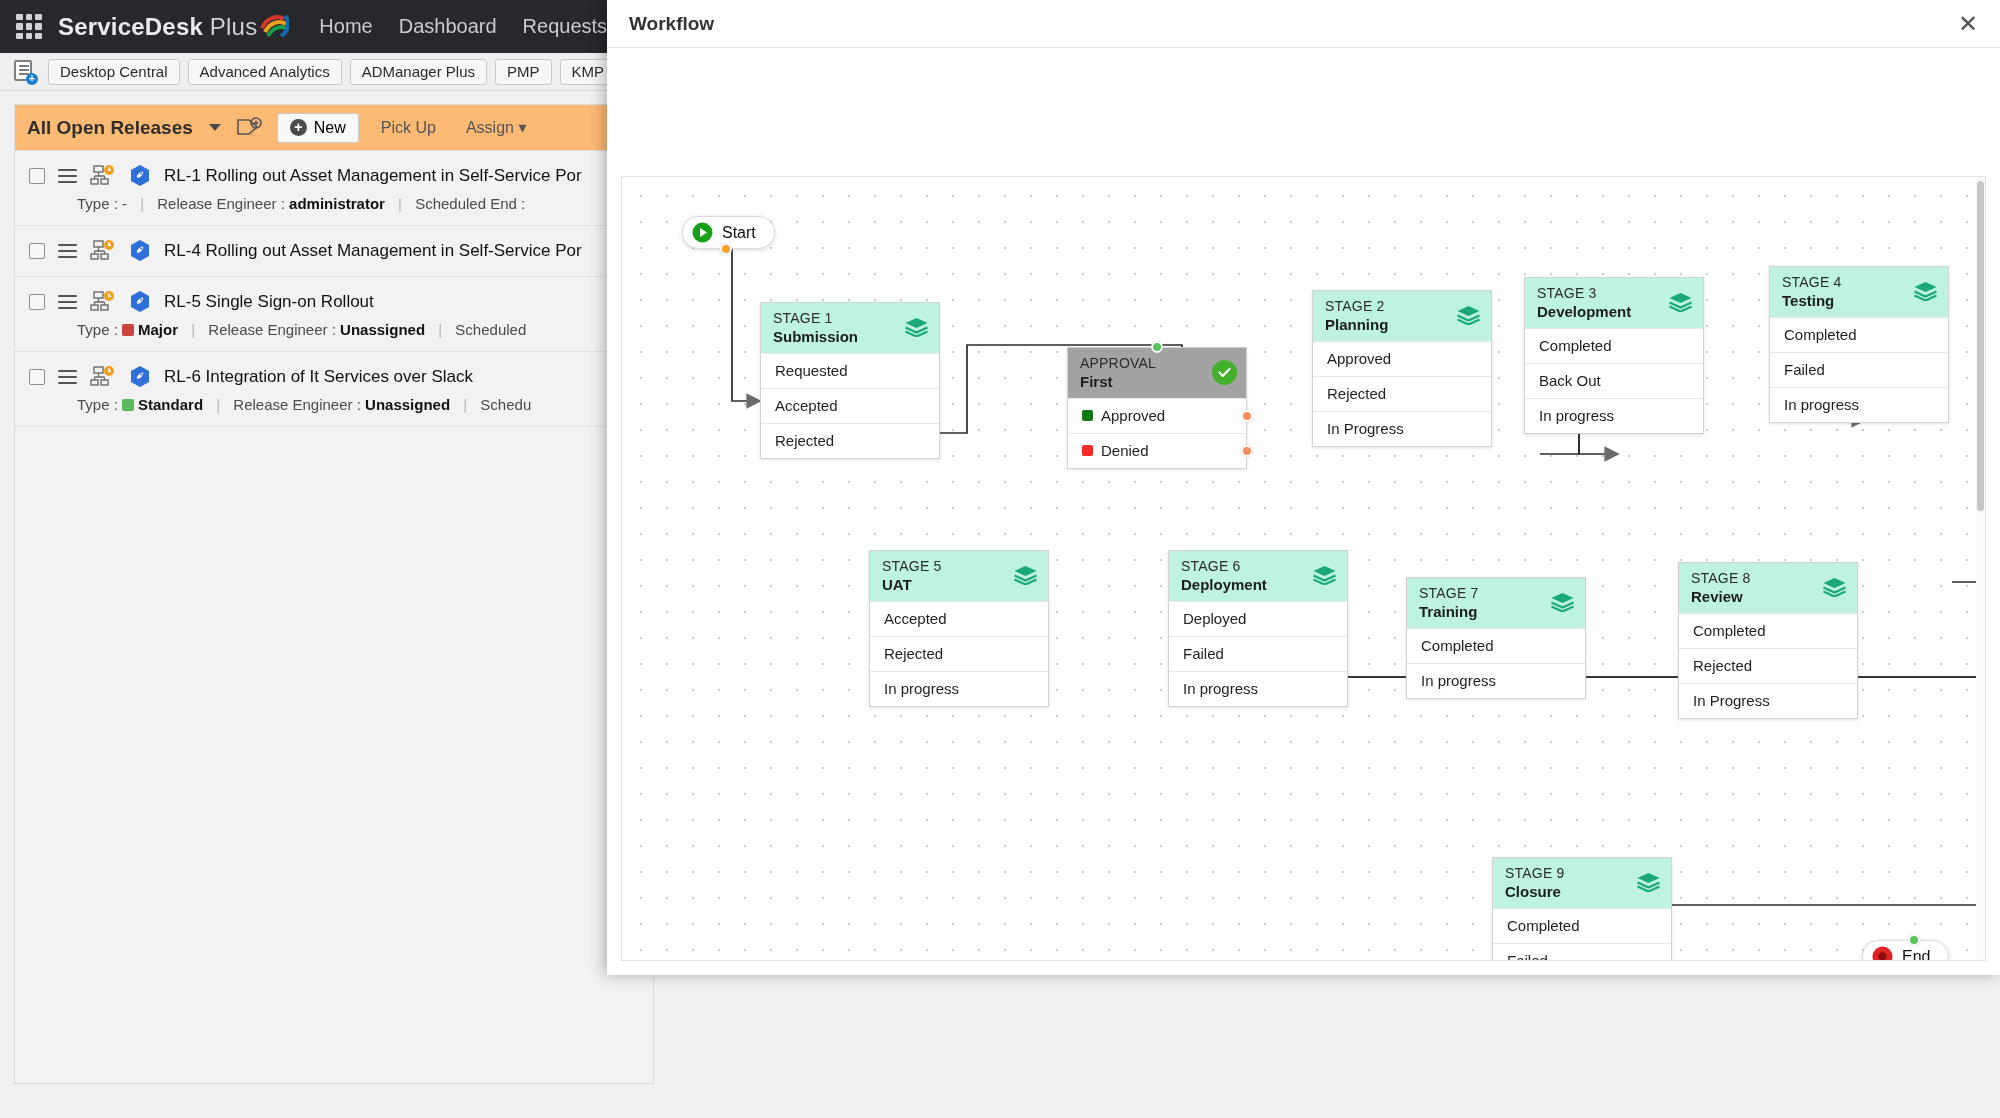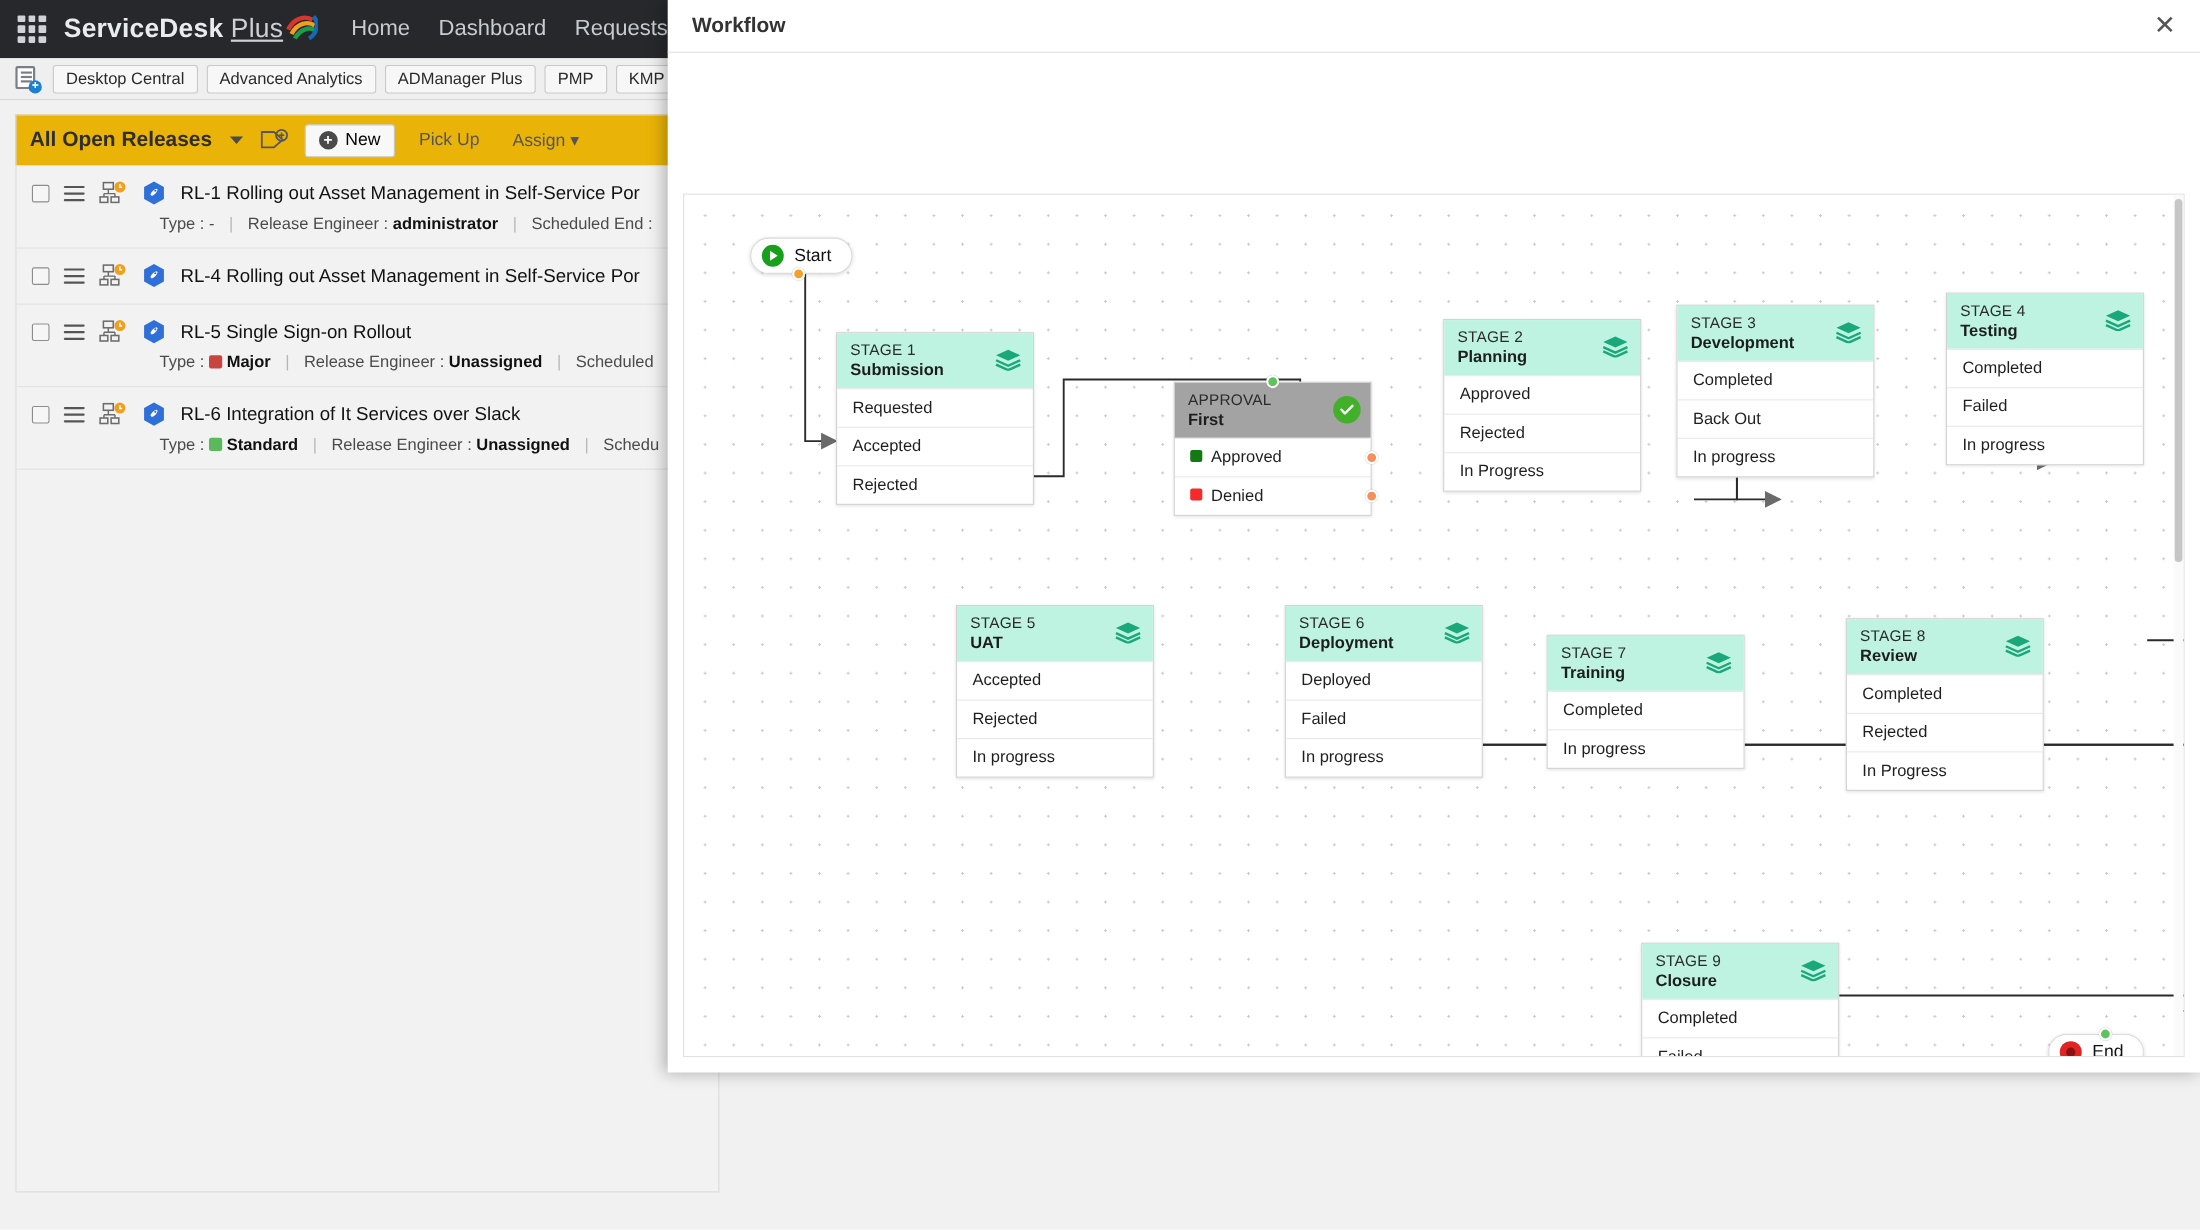--- a/index.html
+++ b/index.html
@@ -15,21 +15,21 @@
 
   .topbar {
     position:absolute; top:0; left:0; width:100%; height:53px;
     background:#26282c; display:flex; align-items:center; padding-left:16px;
   }
   .grid-icon { width:26px; height:26px; display:grid;
     grid-template-columns:repeat(3,1fr); grid-template-rows:repeat(3,1fr);
     gap:3px; margin-right:16px; }
   .grid-icon i { background:#cfd2d6; border-radius:1px; display:block; }
   .brand { color:#e9ecef; font-size:24px; font-weight:bold; letter-spacing:.2px; }
-  .brand .plus { font-weight:normal; color:#cdd1d6;text-decoration:underline; }
+  .brand .plus { font-weight:normal; color:#cdd1d6; }
   .brand-swoosh {
     display:inline-block; width:30px; height:26px; margin-left:2px;
     vertical-align:-4px; position:relative;
   }
   .brand-swoosh svg{display:block}
   .topnav { display:flex; gap:26px; margin-left:30px; }
   .topnav a { color:#c8ccd1; font-size:20px; text-decoration:none; }
 
   .tabsbar {
     position:absolute; top:53px; left:0; width:100%; height:38px;
@@ -45,21 +45,21 @@
   .newtab-icon .pg { position:absolute; left:2px; top:1px; width:18px; height:21px;
     border:2px solid #7a7f86; border-radius:2px; background:#fff; }
   .newtab-icon .pg:after{content:""; position:absolute; left:3px; top:3px; width:10px;
     height:2px; background:#7a7f86; box-shadow:0 4px 0 #7a7f86, 0 8px 0 #7a7f86;}
   .newtab-icon .plus { position:absolute; right:0px; bottom:0px; width:12px; height:12px;
     border-radius:50%; background:#1b7fd4; color:#fff; font-size:11px; line-height:11px;
     text-align:center; font-weight:bold;}
 
   .list-toolbar {
     position:absolute; top:104px; left:14px; width:640px; height:46px;
-    background:#eab308; border:1px solid #dcdcdc; border-bottom:none;
+    background:#fdba74; border:1px solid #dcdcdc; border-bottom:none;
     display:flex; align-items:center; padding:0 12px; gap:14px;
   }
   .list-title { font-size:19px; font-weight:bold; color:#2e2e2e; }
   .caret-d { width:0;height:0;border-left:6px solid transparent;border-right:6px solid transparent;
     border-top:7px solid #4a4a4a; margin-left:2px;}
   .btn-new { background:#f8f8f8; border:1px solid #c9c9c9; border-radius:3px;
     padding:5px 12px; font-size:16px; display:flex; align-items:center; gap:7px; }
   .plus-circ { width:17px;height:17px;border-radius:50%;background:#4a4a4a;color:#fff;
     font-size:14px;line-height:16px;text-align:center;font-weight:bold;}
   .btn-flat { background:transparent; border:none; font-size:16px; color:#555; padding:5px 8px;}
@@ -71,21 +71,21 @@
   .rel-row { border-bottom:1px solid #e1e1e1; padding:13px 10px 13px 14px; }
   .rel-line1 { display:flex; align-items:center; gap:13px; }
   .chk { width:16px;height:16px;border:1px solid #8d8d8d;border-radius:2px;background:#f6f6f6;}
   .ham { width:19px; }
   .ham i{display:block;height:2px;background:#555;margin:4px 0;border-radius:1px;}
   .wfico{width:26px;height:24px;position:relative;}
   .wfico svg{display:block}
   .relico{width:22px;height:24px;}
   .relico svg{display:block}
   .rel-title{font-size:17px;color:#111; white-space:nowrap;}
-  .rel-line2{margin-left:116px;margin-top:7px;font-size:15px;color:#4b4b4b;white-space:nowrap;}
+  .rel-line2{margin-left:48px;margin-top:7px;font-size:15px;color:#4b4b4b;white-space:nowrap;}
   .rel-line2 b{color:#111;}
   .sep{color:#b8b8b8;margin:0 9px;}
   .sw{display:inline-block;width:12px;height:12px;border-radius:2px;vertical-align:-1px;margin-right:4px;}
 
   
   #modal {
     position:absolute; top:0; left:607px; width:1393px; height:975px;
     background:#ffffff; box-shadow:-3px 0 14px rgba(0,0,0,.28);
   }
   .modal-head {

